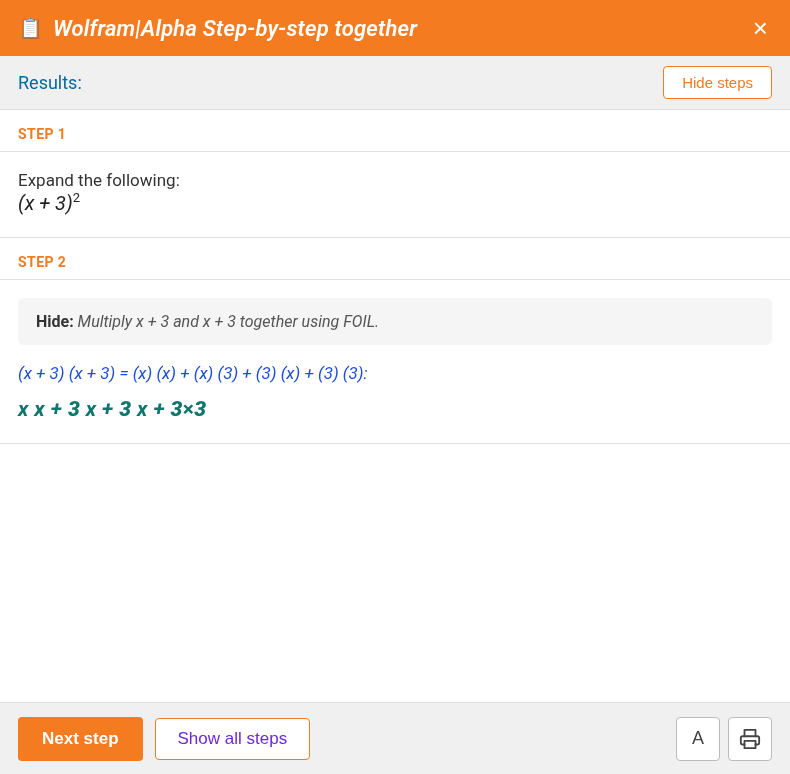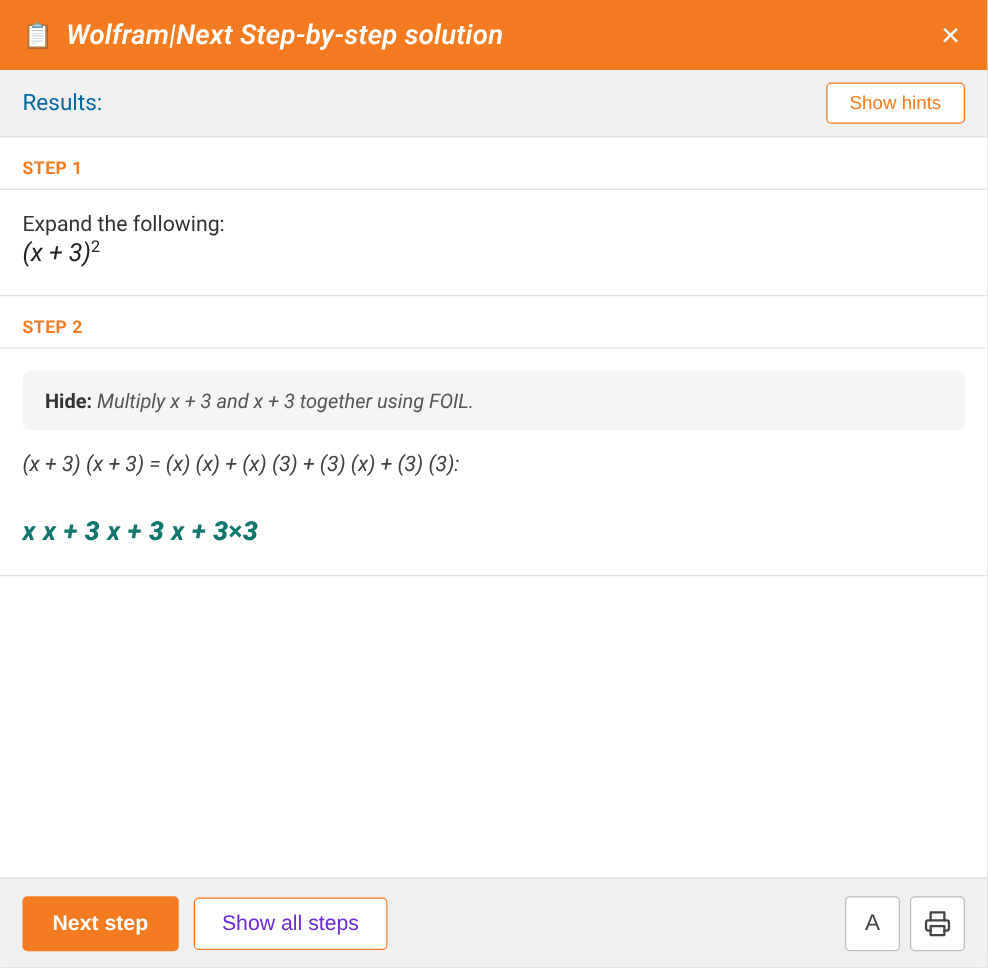--- a/index.html
+++ b/index.html
@@ -128,22 +128,22 @@
     }
     .hint-box strong {
       color: #333;
       font-weight: 700;
     }
     .hint-text-italic {
       font-style: italic;
     }
     .foil-equation {
       font-size: 17px;
-      color: #404040;
-      margin-bottom: 32px;
+      color: #1d4ed8;
+      margin-bottom: 14px;
       font-style: italic;
     }
     .result-expr {
       font-size: 21px;
       font-weight: 700;
       color: #0f766e;
       font-style: italic;
       letter-spacing: 0.02em;
     }
     .times-symbol {
@@ -206,28 +206,28 @@
     }
   </style>
 </head>
 <body>
 
 <div class="window">
 
   <div class="header">
     <div class="header-left">
       <span class="wolfram-icon">📋</span>
-      <span class="header-title">Wolfram|Next Step-by-step solution</span>
+      <span class="header-title">Wolfram|Alpha Step-by-step together</span>
     </div>
     <button class="close-btn">×</button>
   </div>
 
   <div class="toolbar">
     <span class="results-label">Results:</span>
-    <button class="hide-hints-btn">Show hints</button>
+    <button class="hide-hints-btn">Hide steps</button>
   </div>
 
   <div class="content">
 
     <div class="step-section">
       <div class="step-header">
         <span class="step-label">STEP 1</span>
       </div>
       <div class="step-body">
         <div class="step-description">Expand the following:</div>

